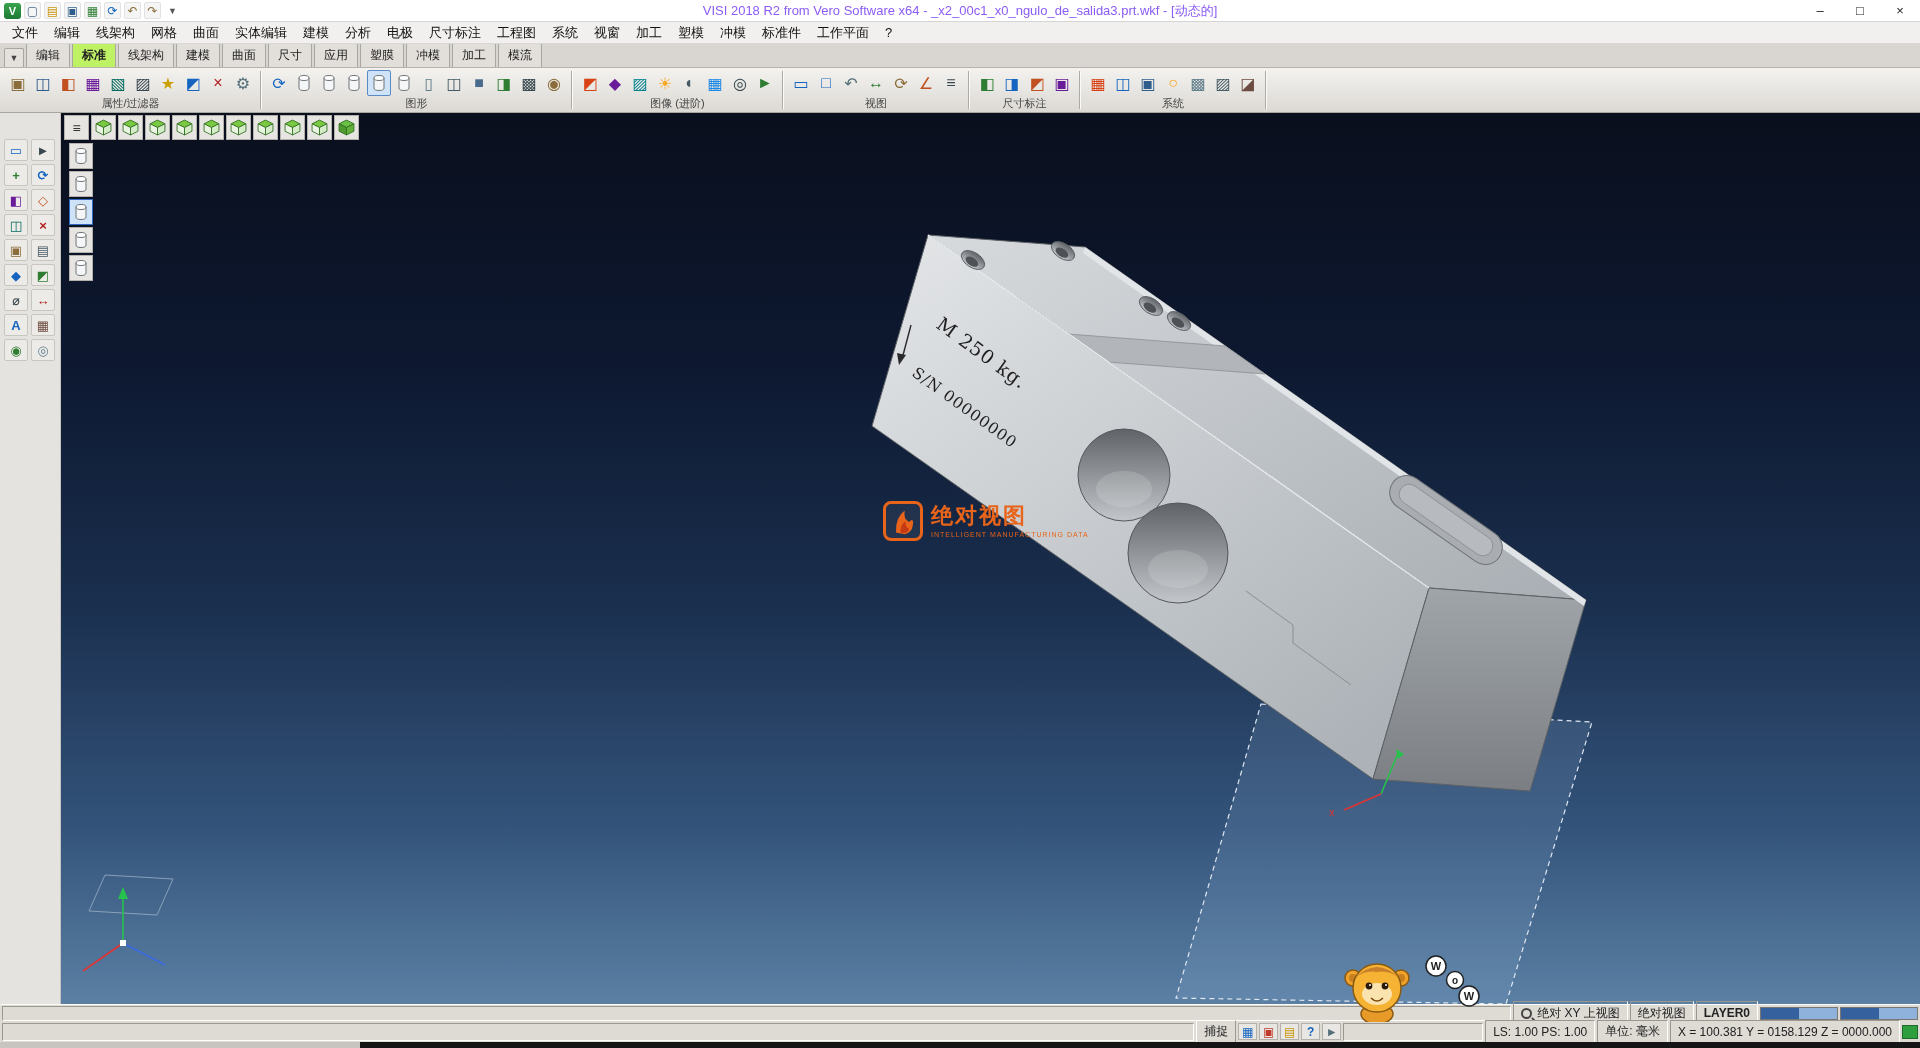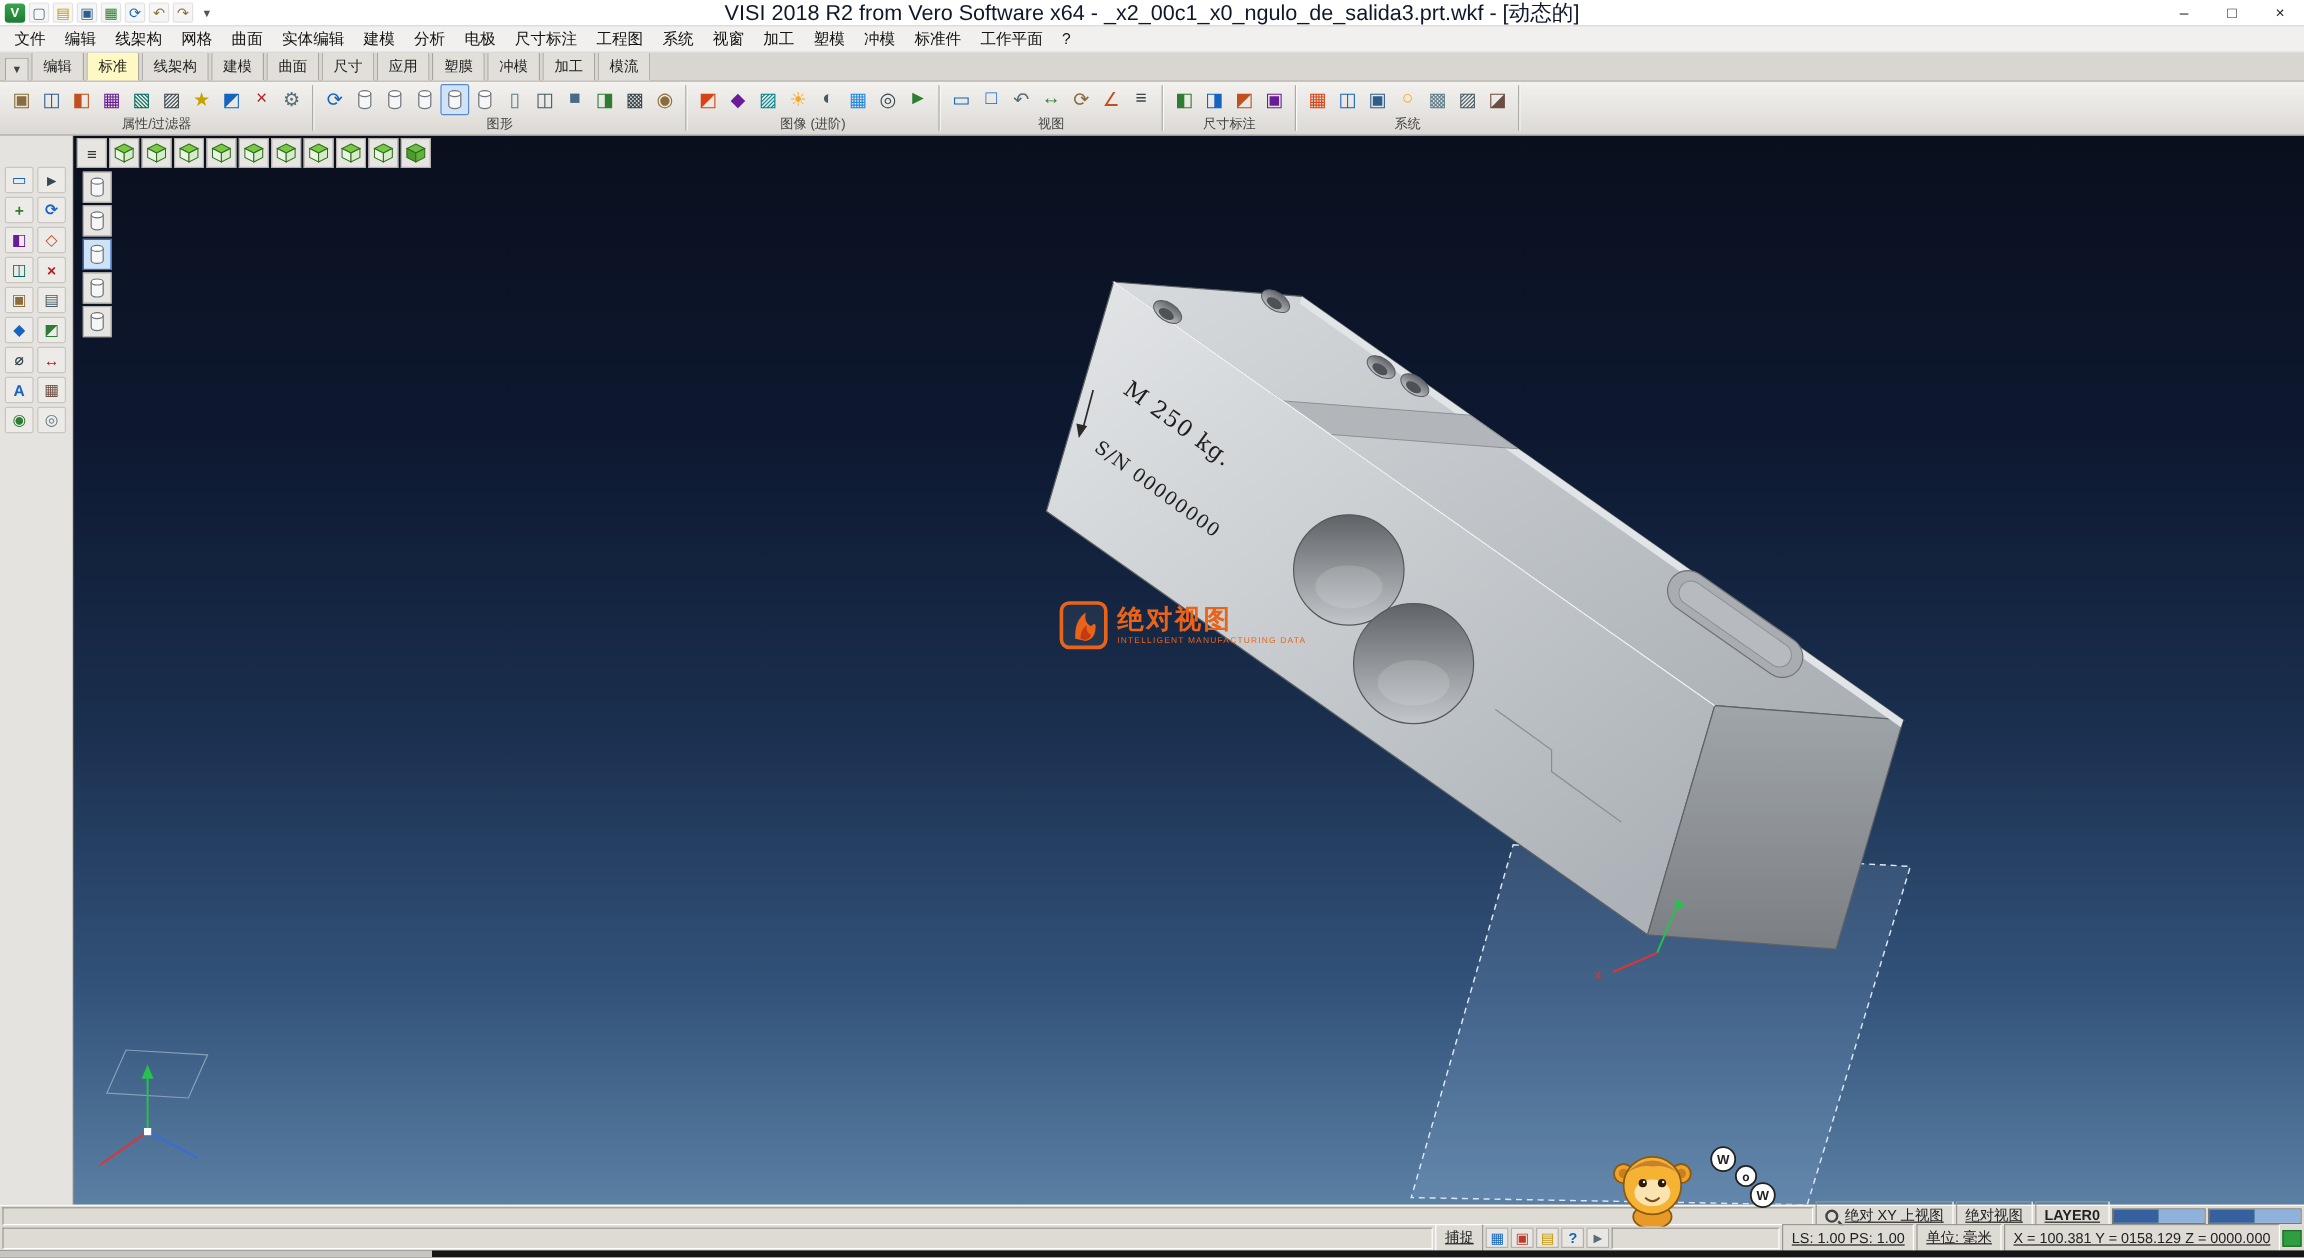--- a/index.html
+++ b/index.html
@@ -8,37 +8,37 @@
 
   
   .titlebar { position: absolute; top: 0; left: 0; right: 0; height: 22px; background: #ffffff;
     border-bottom: 1px solid #d5d5d5; display: flex; align-items: center; z-index: 20; }
   .qa { display: flex; gap: 3px; padding-left: 4px; align-items: center; }
   .qa-logo { width: 17px; height: 16px; background: linear-gradient(#3aa44e, #1d7a33); color: #fff;
     font-weight: bold; font-size: 11px; display: flex; align-items: center; justify-content: center; border-radius: 3px; }
   .qa-icon { width: 17px; height: 17px; font-size: 12px; display: flex; align-items: center; justify-content: center;
     background: #f5f5f5; border: 1px solid #e2e2e2; border-radius: 2px; }
   .qa-drop { font-size: 9px; color: #555; padding: 0 4px; }
-  .win-title { position: absolute; left: 50%; transform: translateX(-50%); font-size: 18px; color: #0f172a; white-space: nowrap; }
+  .win-title { position: absolute; left: 50%; transform: translateX(-50%); font-size: 13px; color: #8b5cf6; white-space: nowrap; }
   .win-controls { margin-left: auto; display: flex; }
   .win-btn { width: 40px; height: 21px; display: flex; align-items: center; justify-content: center; font-size: 13px; color: #222; }
 
   
   .menubar { position: absolute; top: 22px; left: 0; right: 0; height: 22px; background: #f1f0ee;
     border-bottom: 1px solid #dad8d4; display: flex; align-items: center; padding-left: 4px; font-size: 13px; z-index: 19; }
   .menu-item { padding: 2px 8px; color: #111; }
 
   
   .tabbar { position: absolute; top: 44px; left: 0; right: 0; height: 24px; background: #d9d6d1;
     border-bottom: 1px solid #b6b3ae; display: flex; align-items: flex-end; padding: 2px 4px 0 4px; gap: 2px; z-index: 18; }
   .tab-drop { width: 20px; height: 19px; background: #e4e1dc; border: 1px solid #a9a6a1; border-bottom: none;
     display: flex; align-items: center; justify-content: center; font-size: 9px; color: #444; border-radius: 2px 2px 0 0; }
   .tab { font-size: 12px; padding: 3px 9px; background: #e2dfda; border: 1px solid #a9a6a1; border-bottom: none;
     border-radius: 2px 2px 0 0; color: #222; }
-  .tab.active { background: #fef9c3; font-weight: normal; }
+  .tab.active { background: #bef264; font-weight: bold; }
 
   
   .ribbon { position: absolute; top: 68px; left: 0; right: 0; height: 45px;
     background: linear-gradient(#f3f2ef, #dcd9d4); border-bottom: 1px solid #a9a6a1;
     display: flex; align-items: stretch; padding: 1px 4px; z-index: 17; }
   .rgroup { display: flex; flex-direction: column; justify-content: space-between; padding: 1px 2px; }
   .ricons { display: flex; gap: 1px; }
   .ricon { width: 24px; height: 26px; display: flex; align-items: center; justify-content: center;
     font-size: 16px; border: 1px solid transparent; border-radius: 2px; }
   .ricon.active { background: #cfe3f8; border-color: #5a8ac6; }
@@ -73,21 +73,21 @@
 
   .mascot { position: absolute; left: 1341px; top: 952px; z-index: 100; }
 
   
   .statusbar1 { position: absolute; left: 0; right: 0; bottom: 27px; height: 17px; background: #dedbd5;
     border-top: 1px solid #fbfaf8; display: flex; align-items: center; font-size: 12px; padding: 0 2px; gap: 2px; z-index: 30; }
   .statusbar2 { position: absolute; left: 0; right: 0; bottom: 6px; height: 21px; background: #dedbd5;
     display: flex; align-items: center; font-size: 12px; padding: 0 2px; gap: 2px; z-index: 30; }
   .filler { flex: 1; height: 15px; border: 1px solid; border-color: #9b9892 #ffffff #ffffff #9b9892; }
   .cell { border: 1px solid; border-color: #9b9892 #ffffff #ffffff #9b9892; padding: 11px 7px; height: 15px;
-    display: flex; align-items: center; gap: 5px; white-space: nowrap; color: #222; text-decoration: underline; }
+    display: flex; align-items: center; gap: 5px; white-space: nowrap; color: #222; }
   .statusbar2 .cell, .statusbar2 .filler { height: 18px; }
   .cell.raised { border-color: #ffffff #9b9892 #9b9892 #ffffff; }
   .cell.bold { font-weight: bold; }
   .mag { width: 11px; height: 11px; border: 2px solid #444; border-radius: 50%; position: relative; flex: none; }
   .mag::after { content: ''; position: absolute; width: 6px; height: 2px; background: #444;
     transform: rotate(45deg); left: 8px; top: 9px; }
   .bluebar { width: 78px; height: 13px; display: flex; border: 1px solid #7a7772; }
   .bluebar .b1 { flex: 1; background: #35629e; }
   .bluebar .b2 { flex: 1; background: #8fb2dc; }
   .st-icon { width: 19px; height: 17px; font-size: 12px; display: flex; align-items: center; justify-content: center;

